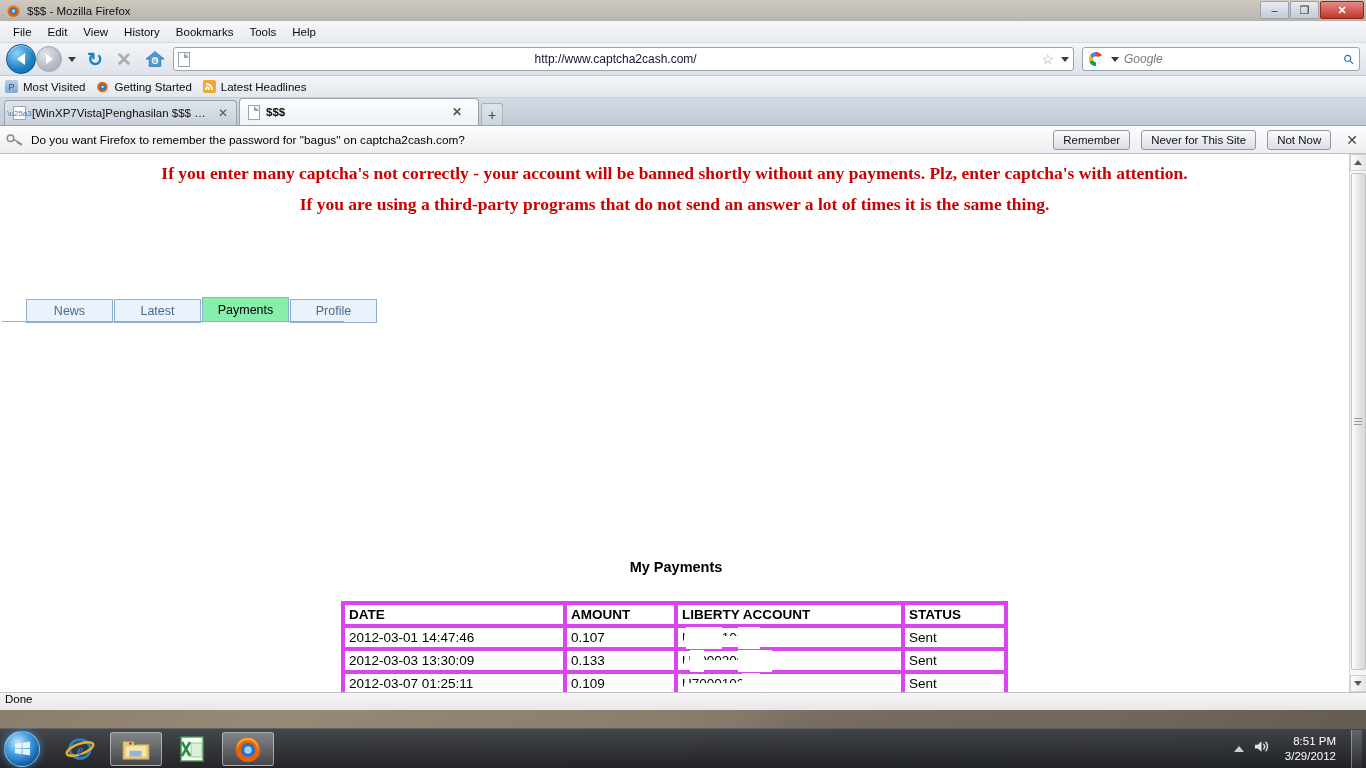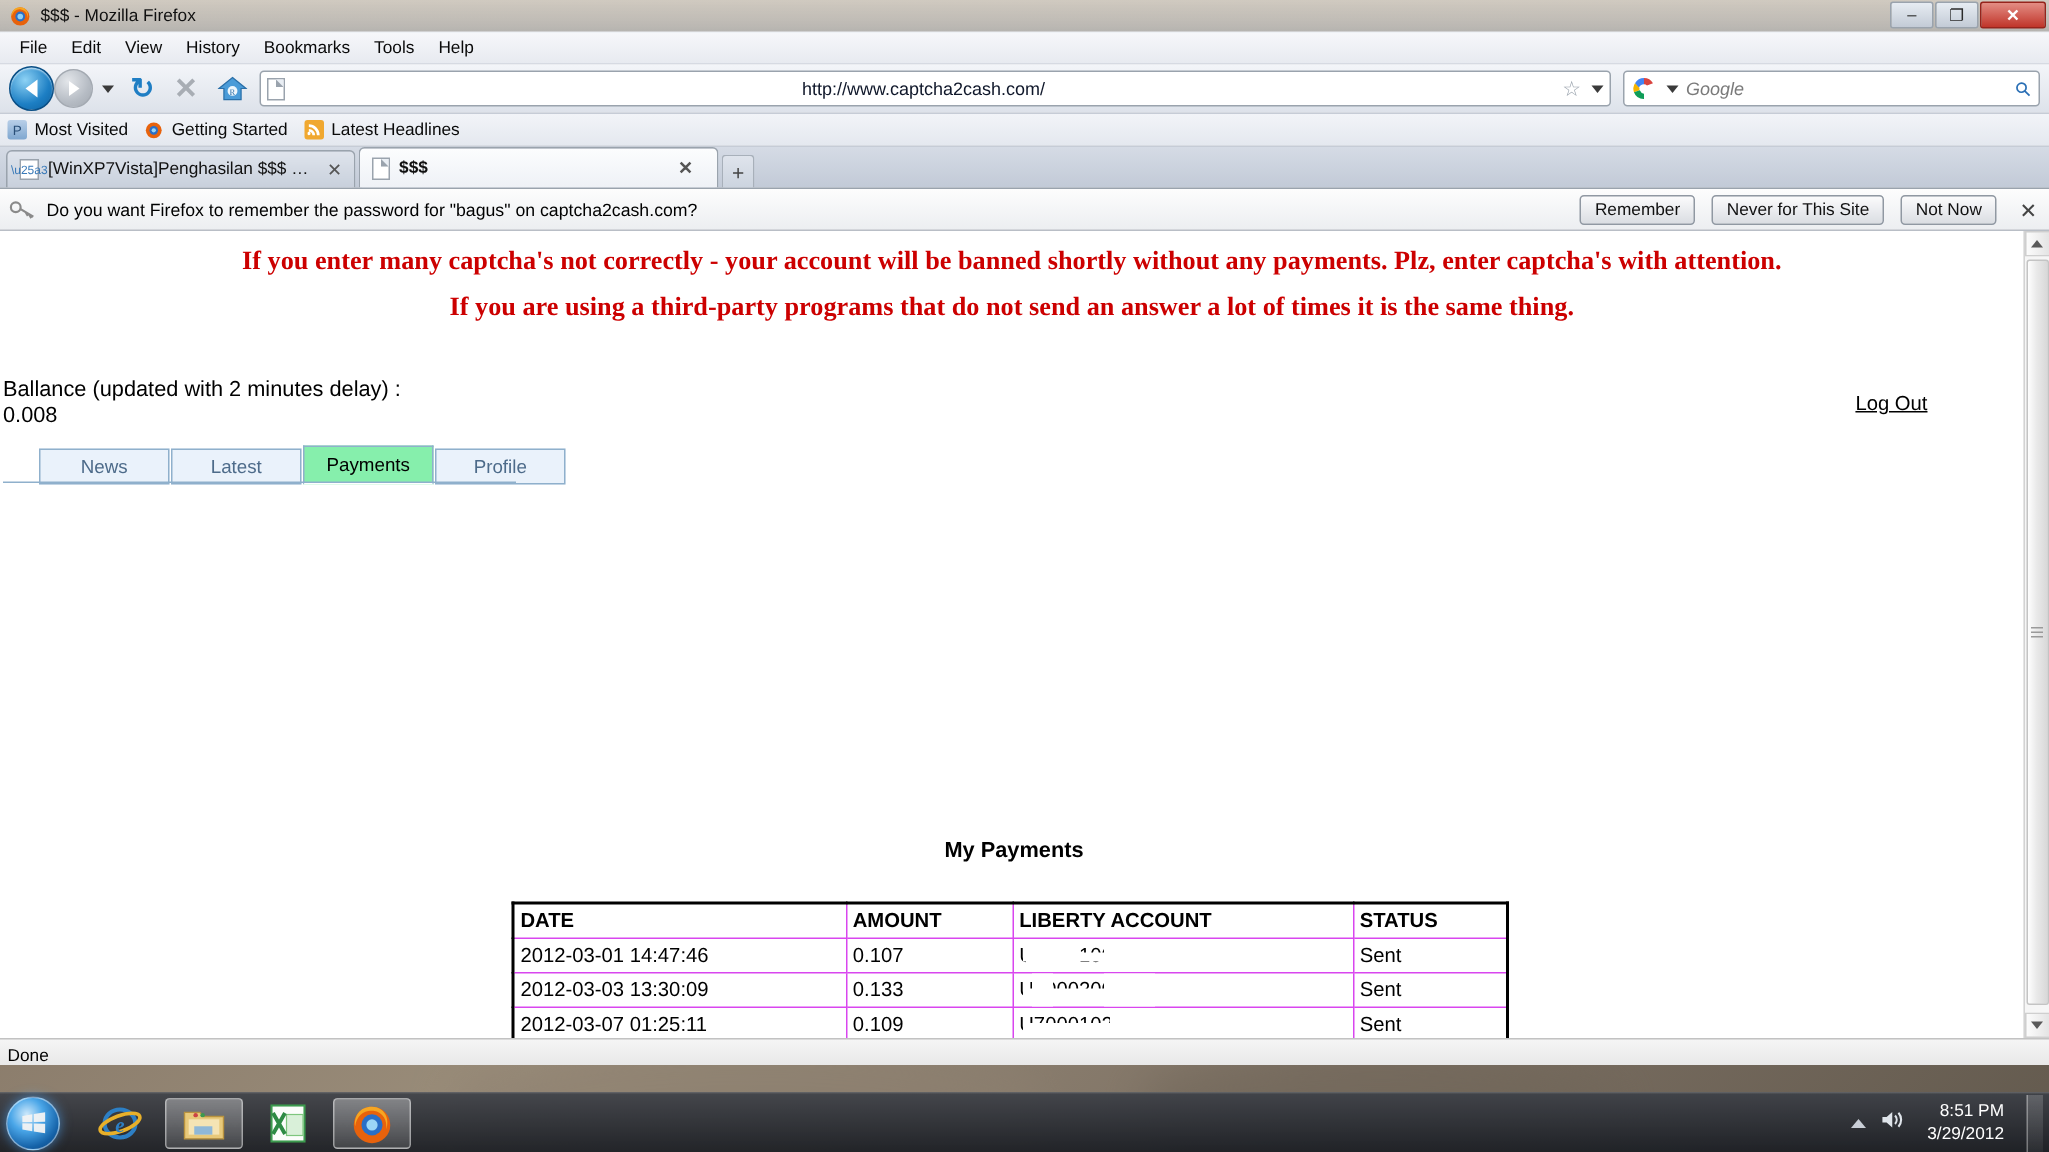--- a/index.html
+++ b/index.html
@@ -188,21 +188,21 @@
   }
   .stab.active { background:#86efac; color:#000; border-bottom:1px solid #fff; height:26px; }
   .stab-underline { position:absolute; left:2px; top:167px; width:342px; height:1px; background:#8fb0cc;}
 
   .pay-title { position:absolute; top:405px; left:0; right:20px; text-align:center;
     font-size:14.5px; font-weight:bold; color:#000;padding-left:23px; }
 
   .tablewrap { position:absolute; left:341px; top:447px; }
   table.pay { border-collapse:collapse; border:2px solid #000; background:#fff; }
   table.pay th, table.pay td {
-    border:1px solid #d946ef; font-size:13.5px; color:#000;
+    border:4px solid #d946ef; font-size:13.5px; color:#000;
     padding:2px 4px; text-align:left; font-weight:normal; height:23px;
     vertical-align:middle;
   }
   table.pay th { font-weight:bold; }
   .c-date { width:222px; }
   .c-amt  { width:111px; }
   .c-acct { width:227px; }
   .c-stat { width:103px; }
   .redact { position:relative; color:#000; font-size:13.5px; }
   .redact .mask { position:absolute; left:0; top:-3px; height:22px; background:#fff; }
@@ -223,21 +223,21 @@
     border:1px solid #c4c4c4; border-radius:2px;
     display:flex; align-items:center; justify-content:center;
   }
   .grip { width:8px; height:7px; display:flex; flex-direction:column; justify-content:space-between;}
   .grip i { display:block; height:1px; background:#9a9a9a; }
 
   
   .statusbar {
     height:18px; background: linear-gradient(to bottom,#f5f5f5,#e8e8e8);
     border-top:1px solid #c2c2c2;
-    display:flex; align-items:flex-end; padding-left:5px;
+    display:flex; align-items:flex-start; padding-left:5px;
     font-size:11.5px; color:#000;
   }
 
   
   .taskbar {
     position:absolute; left:0; bottom:0; width:1366px; height:40px;
     background: linear-gradient(to bottom, rgba(58,62,70,.88), rgba(26,29,35,.93));
     border-top:1px solid rgba(255,255,255,.28);
     display:flex; align-items:center;
   }
@@ -397,25 +397,20 @@
     <div class="nbtn">Not Now</div>
     <span class="notif-close">✕</span>
   </div>
 
   <div class="content">
     <div class="page">
 
       <div class="warn">If you enter many captcha's not correctly - your account will be banned shortly without any payments. Plz, enter captcha's with attention.</div>
       <div class="warn">If you are using a third-party programs that do not send an answer a lot of times it is the same thing.</div>
 
-      <div class="balance-row">
-        <div class="balance">Ballance (updated with 2 minutes delay) :</div>
-        <div class="balance">0.008</div>
-        <div class="logout">Log Out</div>
-      </div>
 
       <div class="sitetabs">
         <div class="stab">News</div>
         <div class="stab">Latest</div>
         <div class="stab active">Payments</div>
         <div class="stab">Profile</div>
       </div>
       <div class="stab-underline"></div>
 
       <div class="pay-title">My Payments</div>

